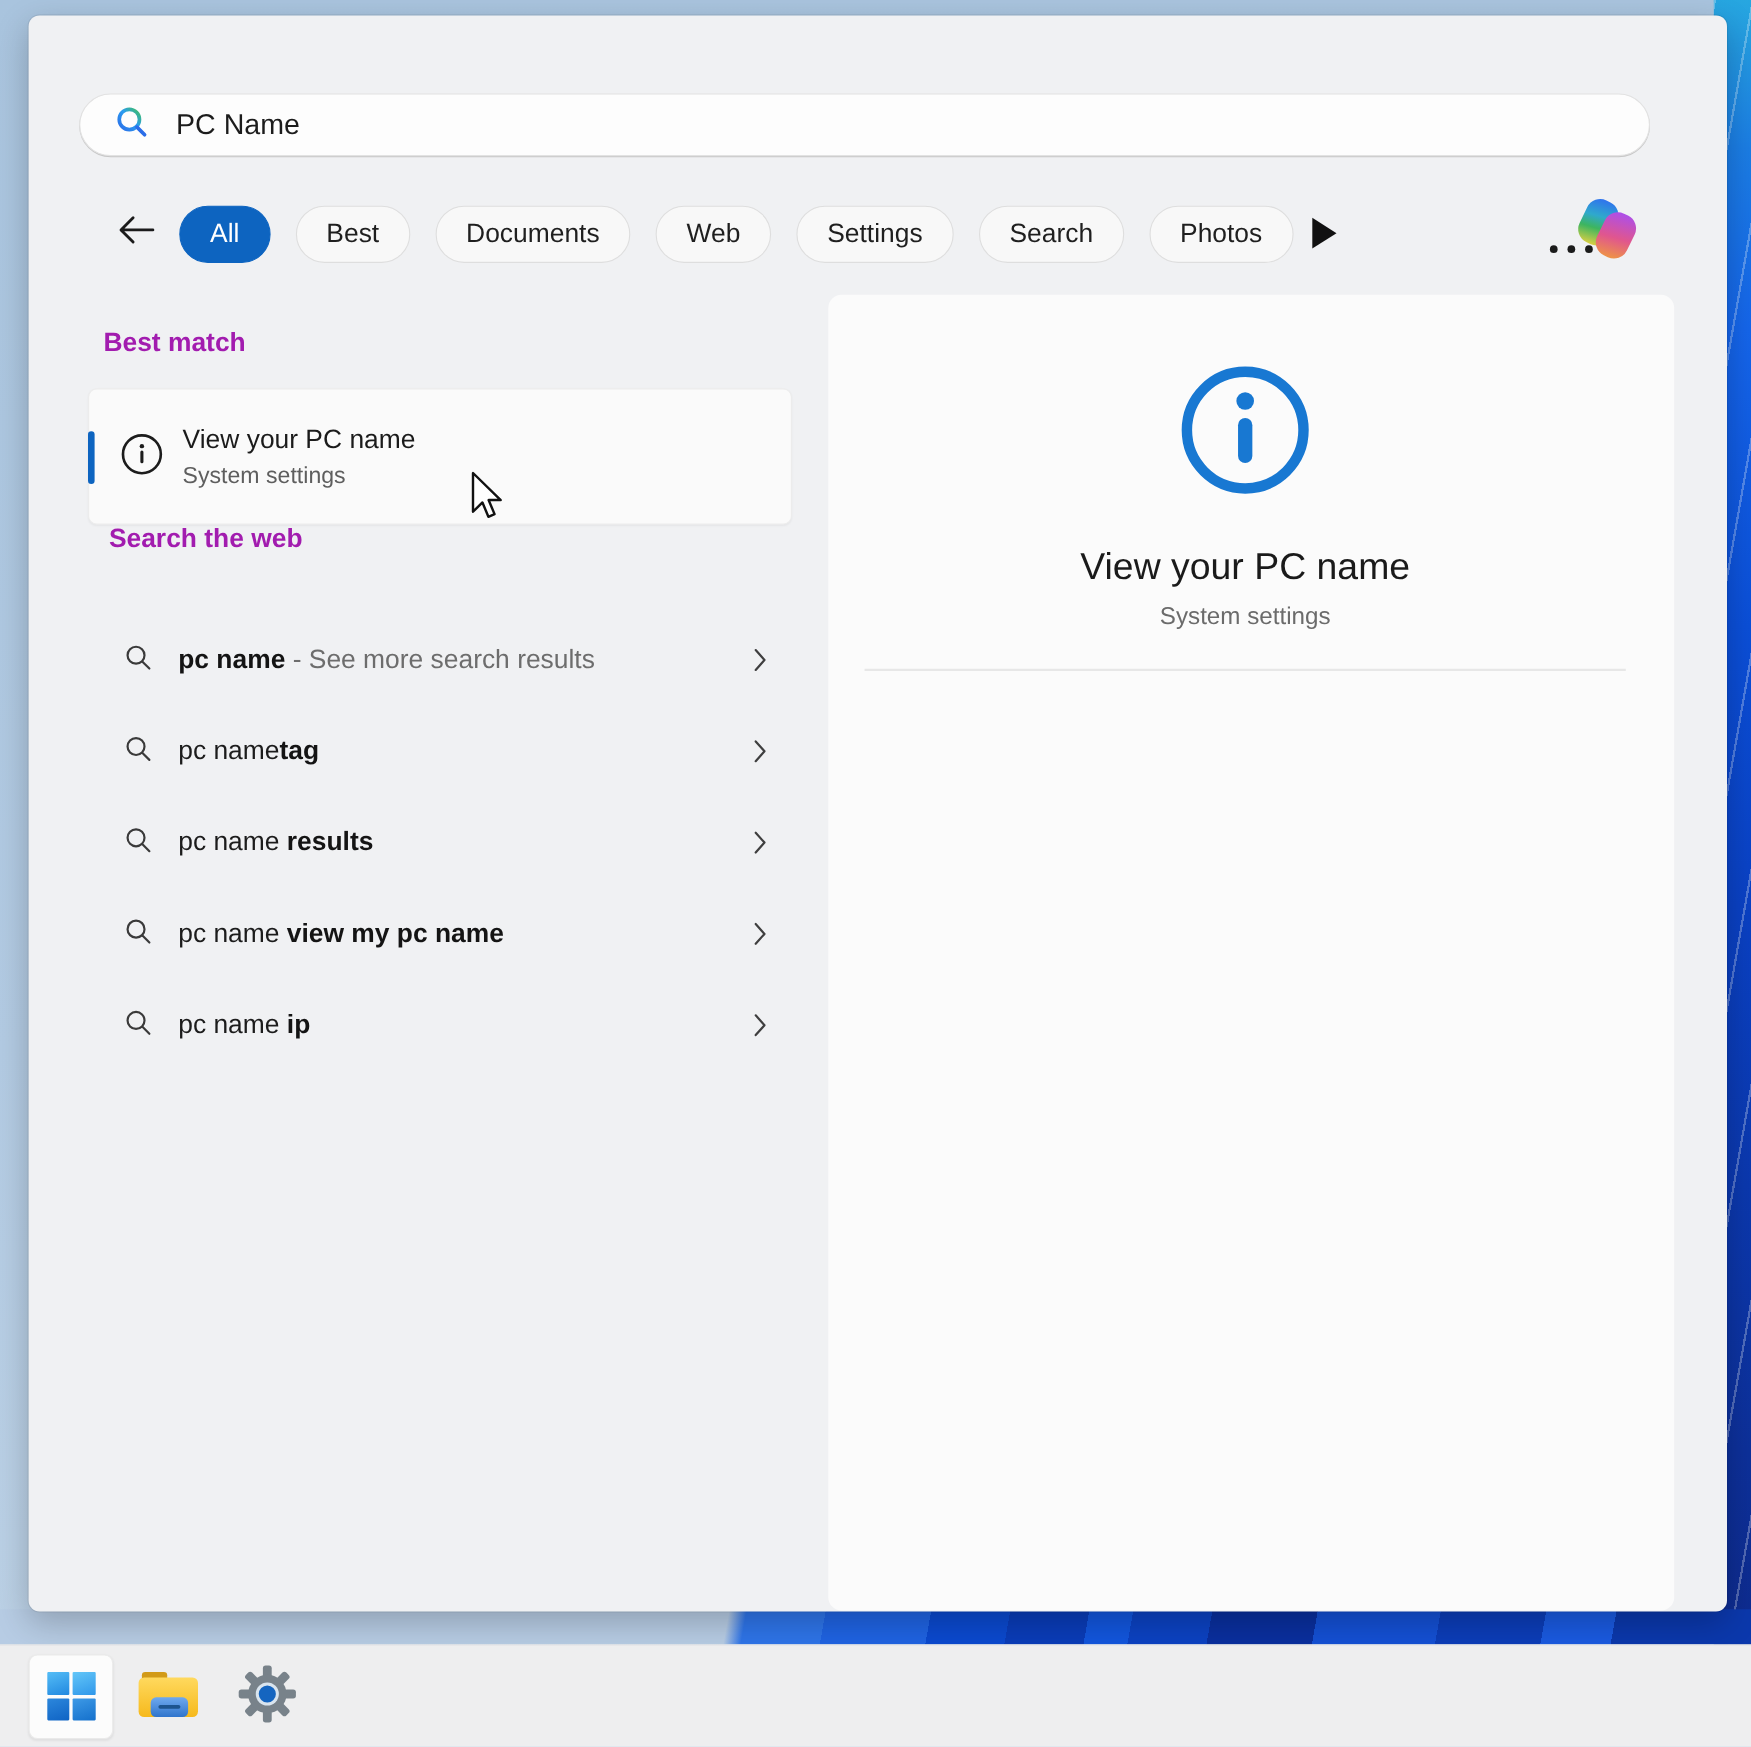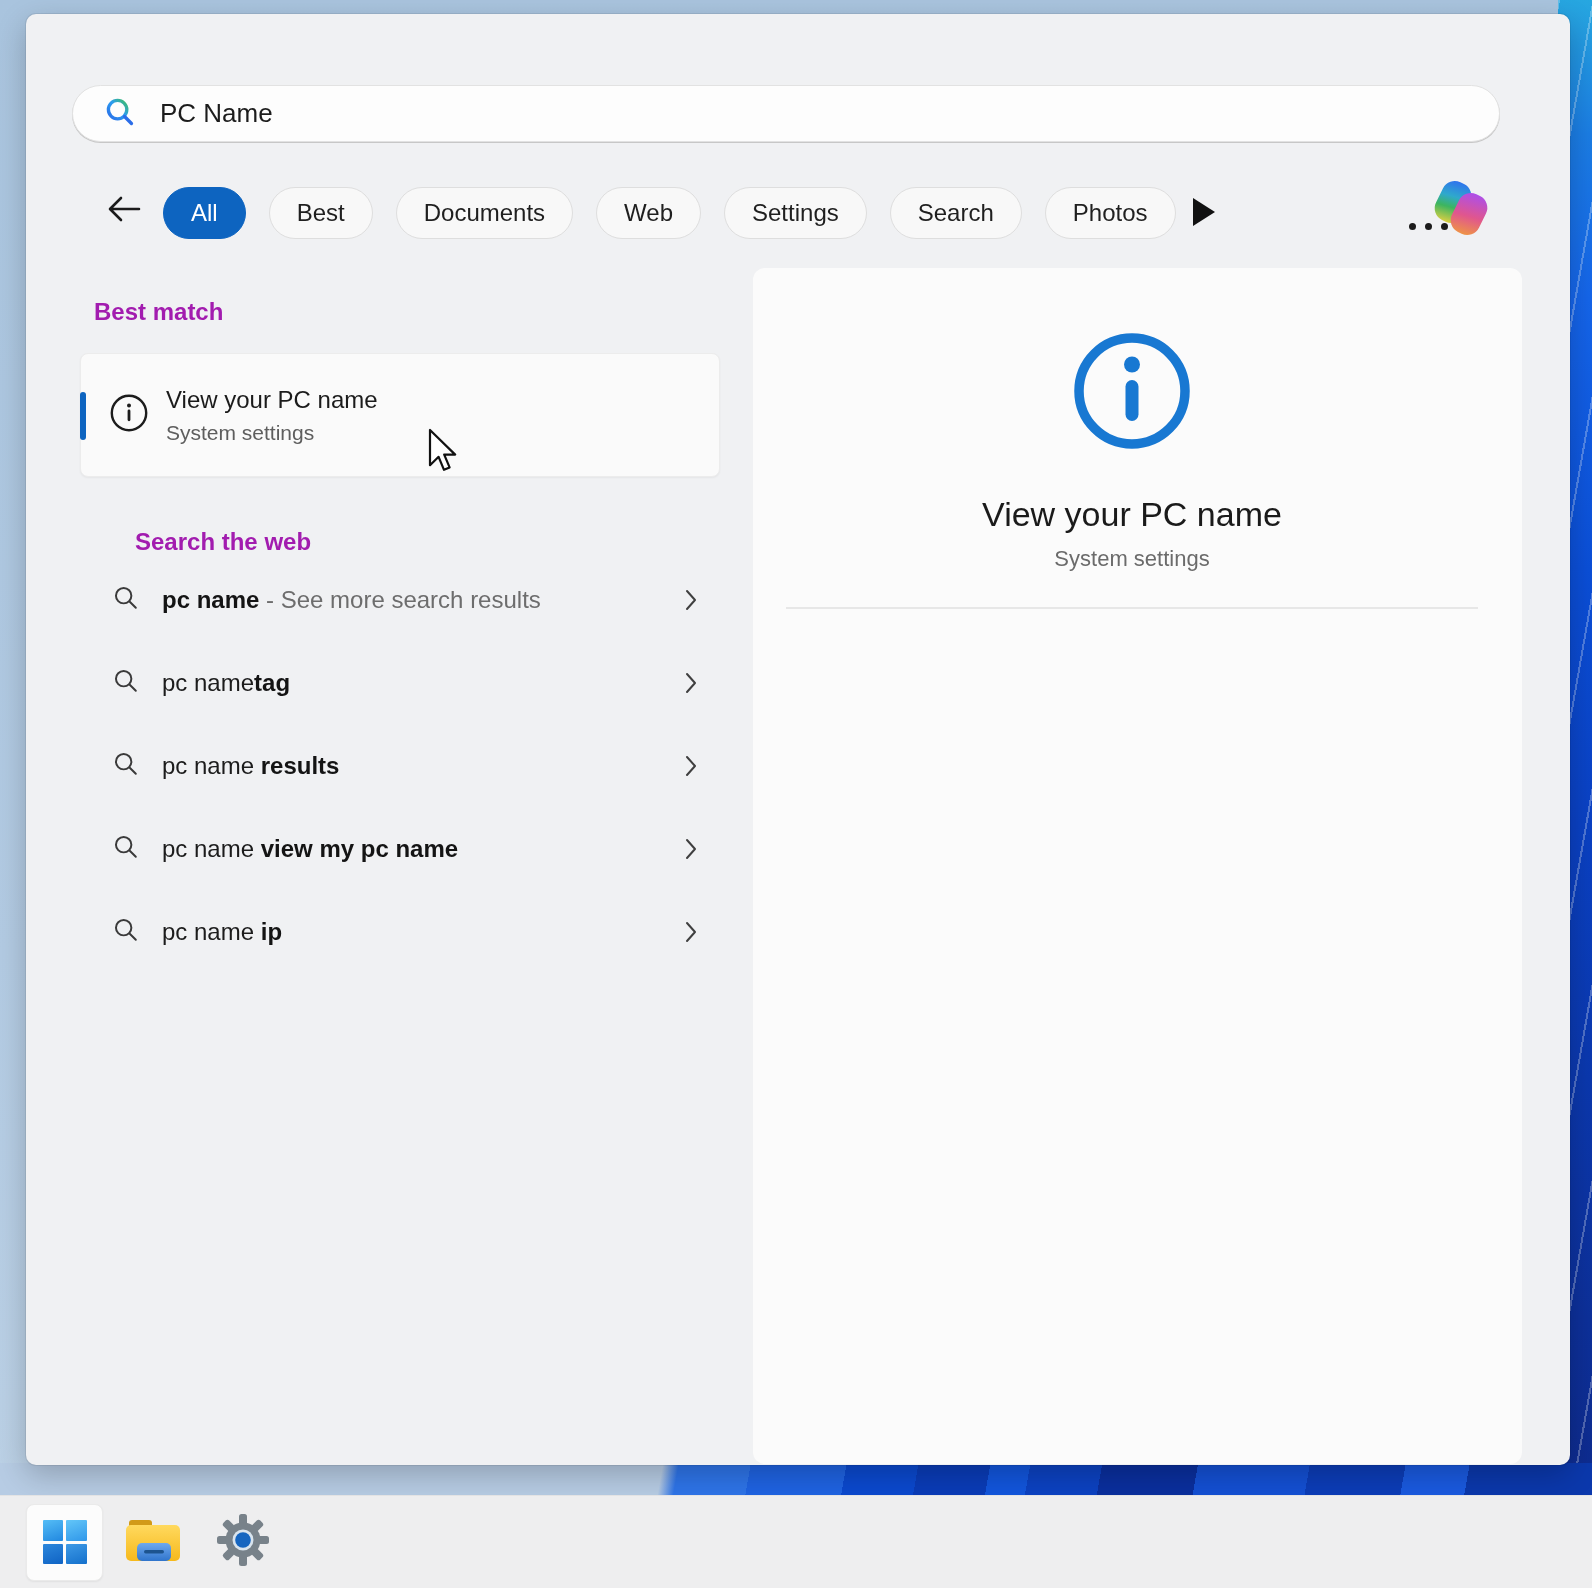--- a/index.html
+++ b/index.html
@@ -45,21 +45,21 @@
     display:flex; gap:9px; align-items:center; justify-content:center; }
   .dot { width:7px; height:7px; border-radius:50%; background:#1b1b1b; }
   .copilot { position:absolute; left:1406px; top:165px; width:60px; height:60px; }
   .cp1,.cp2 { position:absolute; width:30px; height:42px; border-radius:13px; transform:rotate(26deg); }
   .cp1 { left:6px; top:2px; background:linear-gradient(170deg,#2f6cf2 0%,#2fa9cc 38%,#3db55f 62%,#efd23f 100%); }
   .cp2 { left:22px; top:14px; background:linear-gradient(170deg,#a84ef2 0%,#e0568e 55%,#f09a3e 100%); }
 
   
   .sec-header { position:absolute; font-size:24px; font-weight:700; color:#a21caf; }
   .h-best { left:68px; top:284px; }
-  .h-web  { left:73px; top:514px;margin-left:36px; }
+  .h-web  { left:73px; top:462px; }
 
   .best-card { position:absolute; left:54px; top:339px; width:640px; height:124px;
     background:#fafafa; border:1px solid #ececec; border-radius:8px;
     box-shadow:0 1px 2px rgba(0,0,0,.05); display:flex; align-items:center; }
   .accent-bar { position:absolute; left:-1px; top:38px; width:6px; height:48px; border-radius:3px; background:#0d64c0; }
   .best-icon { margin-left:27px; }
   .best-text { margin-left:16px; display:flex; flex-direction:column; gap:7px; }
   .best-title { font-size:24px; color:#1b1b1b; }
   .best-sub { font-size:21px; color:#5e5e5e; }
 

